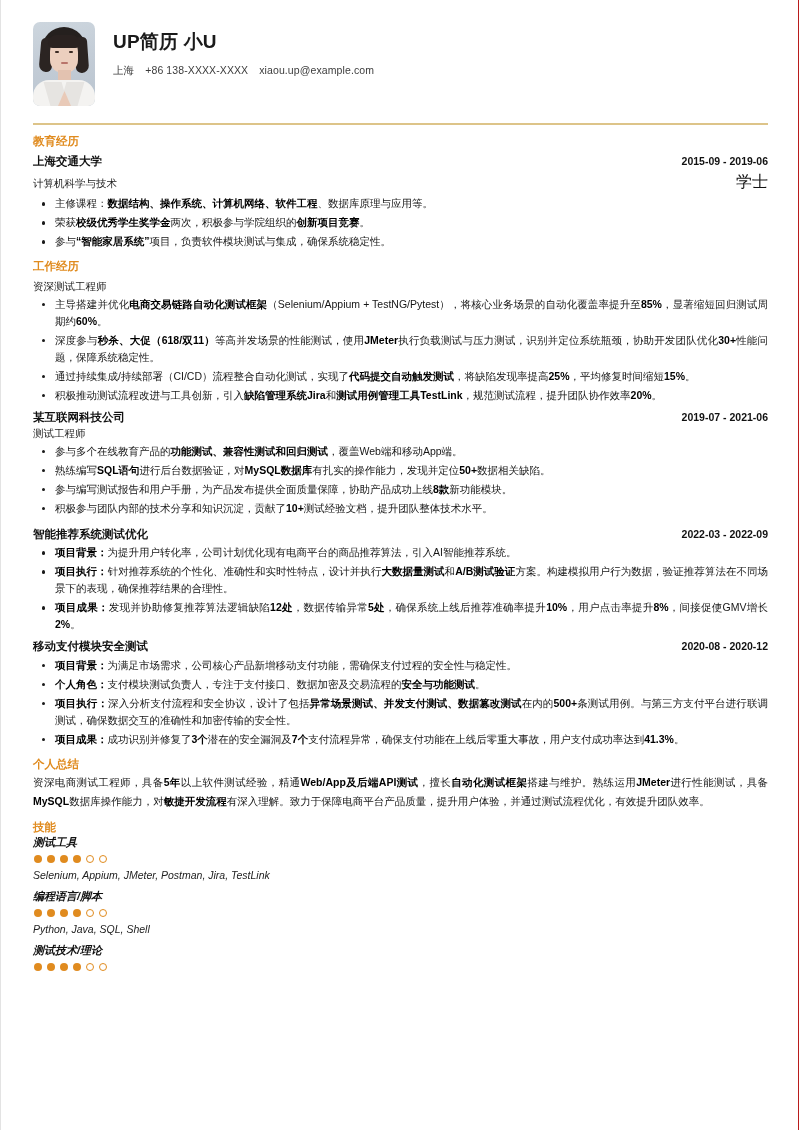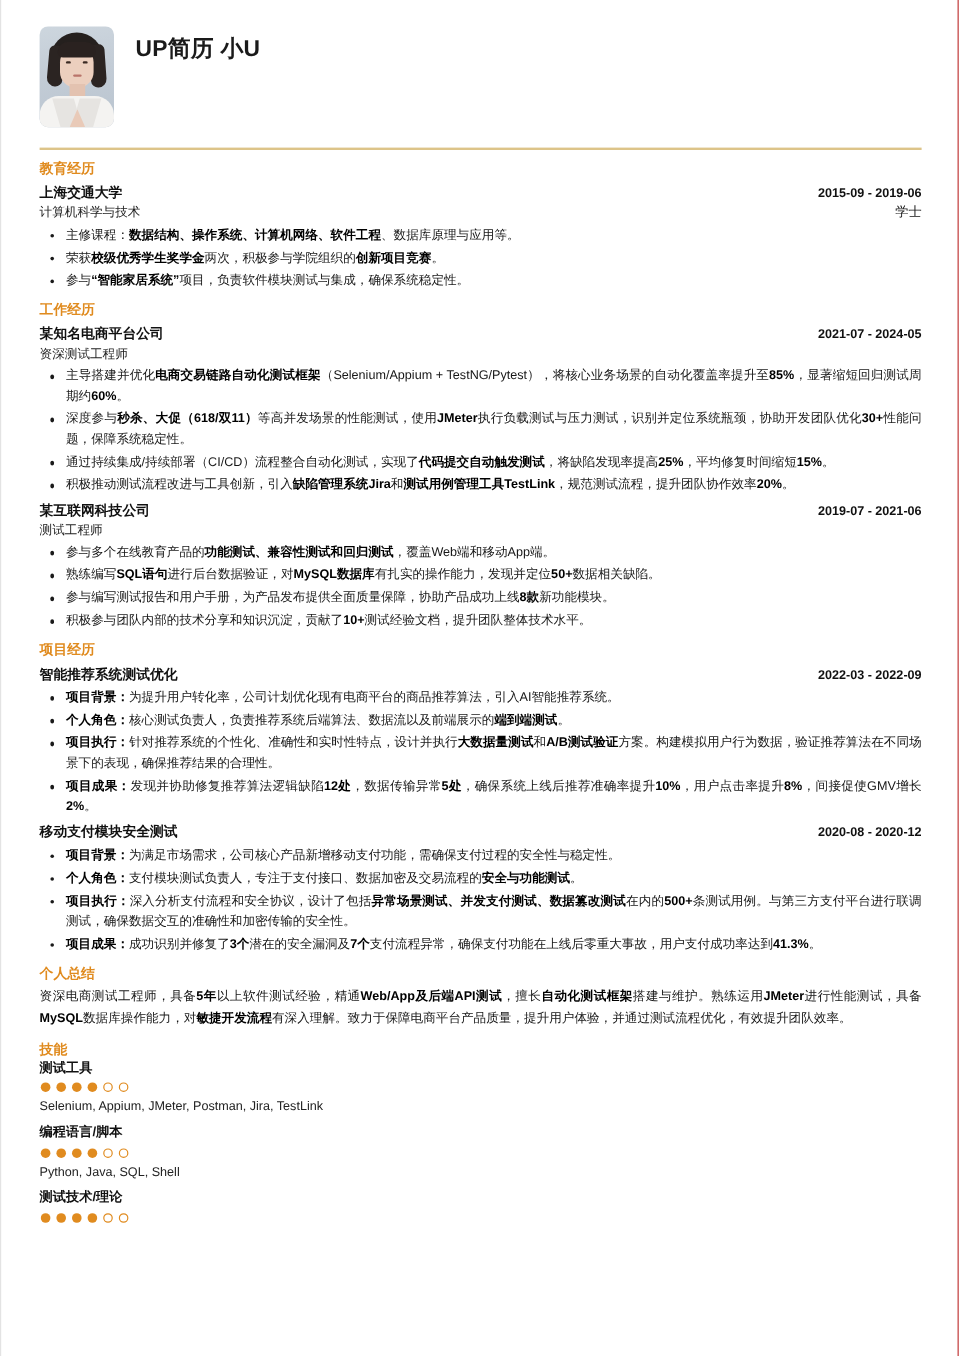--- a/index.html
+++ b/index.html
@@ -39,39 +39,39 @@
 
   .rule{height:2px;background:#ddc489;margin:17px 0 4px 0;}
 
   
   .sec{margin-top:9px;}
   .sec-title{font-size:11.5px;font-weight:bold;color:#e08b1f;line-height:1.25;margin-bottom:1px;}
   .row{display:flex;justify-content:space-between;align-items:baseline;gap:26px;}
   .org{font-size:11.5px;font-weight:bold;color:#111;line-height:1.45;}
   .date{font-size:10.5px;font-weight:bold;color:#111;white-space:nowrap;line-height:1.45;}
   .sub{font-size:10.5px;color:#222;line-height:1.45;}
-  .sub-r{font-size:11px;color:#111;white-space:nowrap;line-height:1.45;}
+  .sub-r{font-size:16px;color:#111;white-space:nowrap;line-height:1.45;}
 
   ul.bullets{list-style:none;margin:2px 0 0 0;padding:0;}
   ul.bullets li{
     position:relative;padding-left:22px;font-size:10.5px;color:#161616;
     line-height:1.62;margin:2px 0;text-align:justify;
   }
   ul.bullets li::before{
     content:"";position:absolute;left:9px;top:7px;width:3.4px;height:3.4px;
     border-radius:50%;background:#1a1a1a;
   }
   b{font-weight:bold;color:#000;}
   .lbl{font-weight:bold;color:#000;}
 
   .entry{margin-top:5px;}
   .summary{font-size:10.5px;color:#161616;line-height:1.78;text-align:justify;margin-top:2px;}
 
   
-  .skill{margin-top:6px;}
+  .skill{margin-top:6px;font-style:italic;}
   .skill:first-of-type{margin-top:1px;}
   .skill-name{font-size:11px;font-weight:bold;color:#111;line-height:1.4;}
   .dots{display:flex;gap:5px;margin:4px 0 5px 1px;}
   .dot{width:8px;height:8px;border-radius:50%;box-sizing:border-box;}
   .dot.on{background:#e08b1f;}
   .dot.off{background:#ffffff;border:1.6px solid #e08b1f;}
   .skill-items{font-size:10.5px;color:#222;line-height:1.5;}
 </style>
 </head>
 <body>
@@ -90,20 +90,25 @@
           <div class="eyeR"></div>
           <div class="mouth"></div>
         <div class="neck"></div>
           <div class="body"></div>
         <div class="collarL"></div>
           <div class="collarR"></div>
           <div class="chest"></div>
       </div>
       <div class="nameblock">
         <div class="name">UP简历 小U</div>
+        <div class="contact">
+          <span>上海</span>
+          <span>+86 138-XXXX-XXXX</span>
+          <span>xiaou.up@example.com</span>
+        </div>
       </div>
     </div>
 
     <div class="rule"></div>
 
     <div class="sec">
       <div class="sec-title">教育经历</div>
       <div>
   <div class="entry">
     <div class="row">
@@ -120,24 +125,20 @@
               <li>参与<b>“智能家居系统”</b>项目，负责软件模块测试与集成，确保系统稳定性。</li>
             </ul>
   </div>
         </div>
     </div>
 
     <div class="sec">
       <div class="sec-title">工作经历</div>
       <div>
   <div class="entry">
-    <div class="row">
-      <div class="org">某知名电商平台公司</div>
-      <div class="date">2021-07 - 2024-05</div>
-    </div>
     <div class="sub">资深测试工程师</div>
     <ul class="bullets">
               <li>主导搭建并优化<b>电商交易链路自动化测试框架</b>（Selenium/Appium + TestNG/Pytest），将核心业务场景的自动化覆盖率提升至<b>85%</b>，显著缩短回归测试周期约<b>60%</b>。</li>
               <li>深度参与<b>秒杀、大促（618/双11）</b>等高并发场景的性能测试，使用<b>JMeter</b>执行负载测试与压力测试，识别并定位系统瓶颈，协助开发团队优化<b>30+</b>性能问题，保障系统稳定性。</li>
               <li>通过持续集成/持续部署（CI/CD）流程整合自动化测试，实现了<b>代码提交自动触发测试</b>，将缺陷发现率提高<b>25%</b>，平均修复时间缩短<b>15%</b>。</li>
               <li>积极推动测试流程改进与工具创新，引入<b>缺陷管理系统Jira</b>和<b>测试用例管理工具TestLink</b>，规范测试流程，提升团队协作效率<b>20%</b>。</li>
             </ul>
   </div>
   <div class="entry">
     <div class="row">
@@ -149,30 +150,28 @@
               <li>参与多个在线教育产品的<b>功能测试、兼容性测试和回归测试</b>，覆盖Web端和移动App端。</li>
               <li>熟练编写<b>SQL语句</b>进行后台数据验证，对<b>MySQL数据库</b>有扎实的操作能力，发现并定位<b>50+</b>数据相关缺陷。</li>
               <li>参与编写测试报告和用户手册，为产品发布提供全面质量保障，协助产品成功上线<b>8款</b>新功能模块。</li>
               <li>积极参与团队内部的技术分享和知识沉淀，贡献了<b>10+</b>测试经验文档，提升团队整体技术水平。</li>
             </ul>
   </div>
         </div>
     </div>
 
     <div class="sec">
-      <div class="sec-title">项目经历</div>
       <div>
   <div class="entry">
     <div class="row">
       <div class="org">智能推荐系统测试优化</div>
       <div class="date">2022-03 - 2022-09</div>
     </div>
     <ul class="bullets">
               <li><span class="lbl">项目背景：</span>为提升用户转化率，公司计划优化现有电商平台的商品推荐算法，引入AI智能推荐系统。</li>
-              <li><span class="lbl">个人角色：</span>核心测试负责人，负责推荐系统后端算法、数据流以及前端展示的<b>端到端测试</b>。</li>
               <li><span class="lbl">项目执行：</span>针对推荐系统的个性化、准确性和实时性特点，设计并执行<b>大数据量测试</b>和<b>A/B测试验证</b>方案。构建模拟用户行为数据，验证推荐算法在不同场景下的表现，确保推荐结果的合理性。</li>
               <li><span class="lbl">项目成果：</span>发现并协助修复推荐算法逻辑缺陷<b>12处</b>，数据传输异常<b>5处</b>，确保系统上线后推荐准确率提升<b>10%</b>，用户点击率提升<b>8%</b>，间接促使GMV增长<b>2%</b>。</li>
             </ul>
   </div>
   <div class="entry">
     <div class="row">
       <div class="org">移动支付模块安全测试</div>
       <div class="date">2020-08 - 2020-12</div>
     </div>
     <ul class="bullets">

